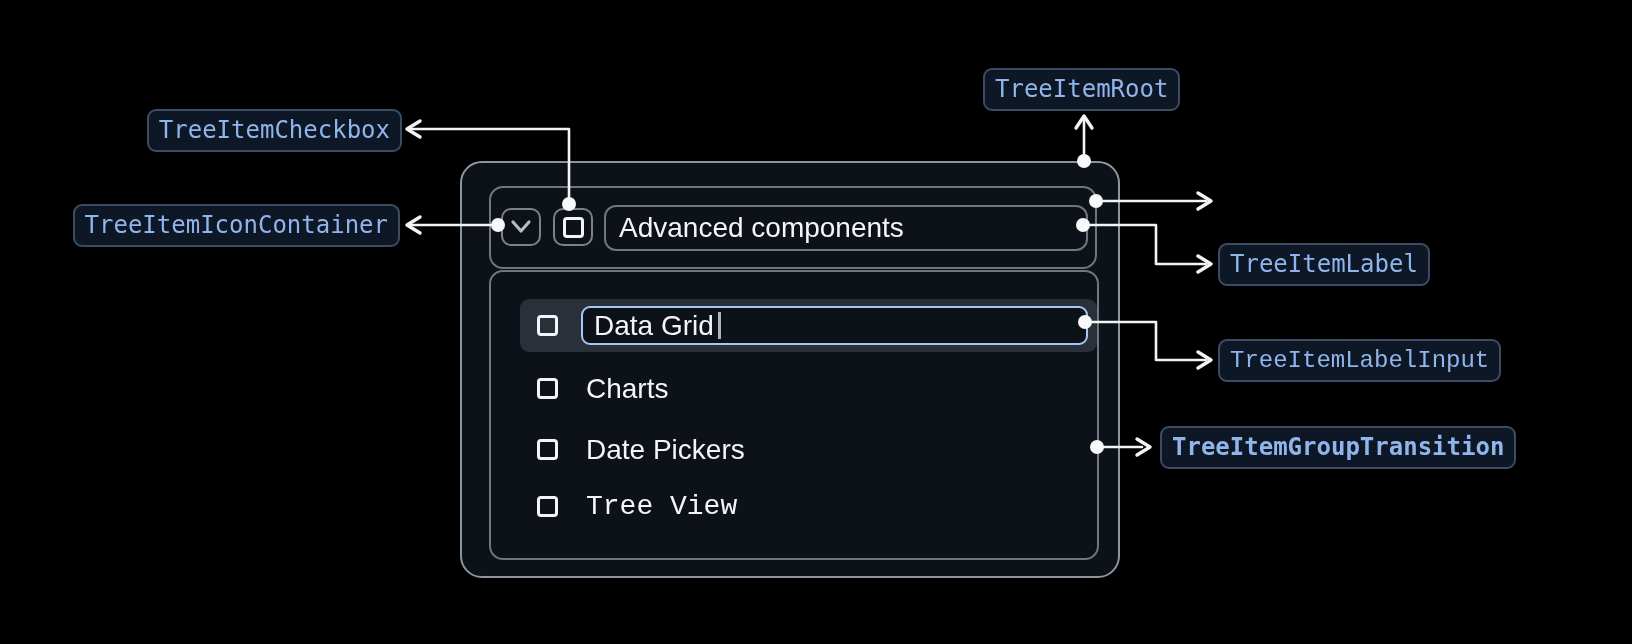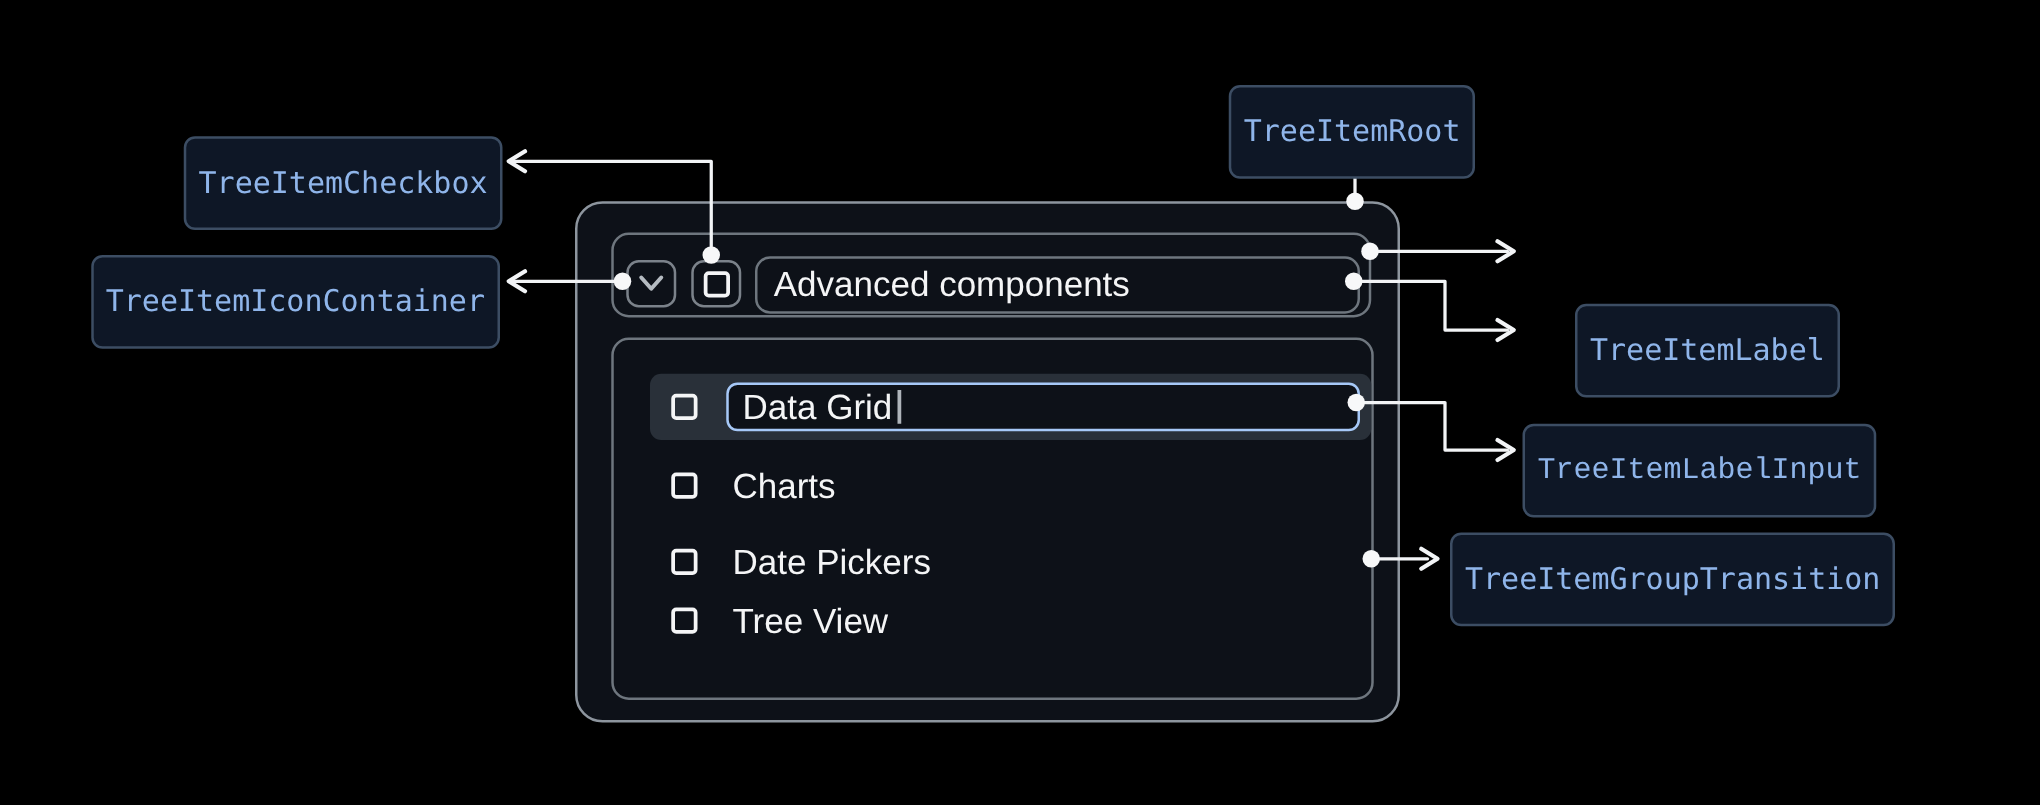--- a/index.html
+++ b/index.html
@@ -19,21 +19,21 @@
     width: 660px; height: 417px;
     background: #0d1118;
     border: 2px solid #8d959e;
     border-radius: 22px;
     box-sizing: border-box;
     z-index: 1;
   }
   .content-box {
     position: absolute;
     left: 27px; top: 23px;
-    width: 608px; height: 68px;
+    width: 608px; height: 83px;
     border: 2px solid #6e767e;
     border-radius: 14px;
     box-sizing: border-box;
   }
   .icon-btn {
     position: absolute;
     top: 20px;
     width: 40px; height: 38px;
     border: 2px solid #7b828a;
     border-radius: 10px;
@@ -113,21 +113,21 @@
   .chip {
     position: absolute;
     background: #0e1726;
     border: 2px solid #3c4d63;
     border-radius: 9px;
     box-sizing: border-box;
     color: #8fb5ea;
     font-family: "DejaVu Sans Mono", monospace;
     font-size: 24px;
     line-height: 39px;
-    padding: 16px 10px;
+    padding: 0 10px;
     white-space: nowrap;
     z-index: 10;
   }
 
   
   .connectors {
     position: absolute;
     left: 0; top: 0;
     width: 1632px; height: 644px;
     z-index: 5;
@@ -175,23 +175,23 @@
     <circle cx="1085" cy="322" r="7"></circle>
 
     <path d="M1097 447 H1142"></path>
     <polyline points="1137,439 1150,447 1137,455"></polyline>
     <circle cx="1097" cy="447" r="7"></circle>
   </svg>
 
   <div class="chip" style="right:1232px; top:204px;">TreeItemIconContainer</div>
   <div class="chip" style="right:1230px; top:109px;">TreeItemCheckbox</div>
   <div class="chip" style="left:983px; top:68px;">TreeItemRoot</div>
-  <div class="chip" style="left:1260px; top:243px;">TreeItemLabel</div>
+  <div class="chip" style="left:1218px; top:243px;">TreeItemLabel</div>
   <div class="chip" style="left:1218px; top:339px;font-family:Liberation Mono, monospace;">TreeItemLabelInput</div>
-  <div class="chip" style="left:1160px; top:426px;">TreeItemGroupTransition</div>
+  <div class="chip" style="left:1160px; top:426px;font-weight:bold;">TreeItemGroupTransition</div>
 
   <div class="root-box">
 
     <div class="content-box">
       <button class="icon-btn" style="left:10px;">
         <span>
           <svg class="chevron-svg" width="24" height="16" viewBox="0 0 24 16" xmlns="http://www.w3.org/2000/svg">
             <polyline points="4,3 12,12 20,3" fill="none" stroke="#b5bbc1" stroke-width="3.2" stroke-linecap="round" stroke-linejoin="round"></polyline>
           </svg>
         </span>
@@ -217,21 +217,21 @@
       <div class="tree-row" style="top:90px;">
         <span class="cb-icon"></span>
         <span class="row-label">Charts</span>
       </div>
 
       <div class="tree-row" style="top:151px;">
         <span class="cb-icon"></span>
         <span class="row-label">Date Pickers</span>
       </div>
 
-      <div class="tree-row" style="top:198px;">
+      <div class="tree-row" style="top:208px;font-family:Liberation Mono, monospace;">
         <span class="cb-icon"></span>
         <span class="row-label">Tree View</span>
       </div>
 
     </div>
   </div>
 
 </div>
 
 </body></html>

